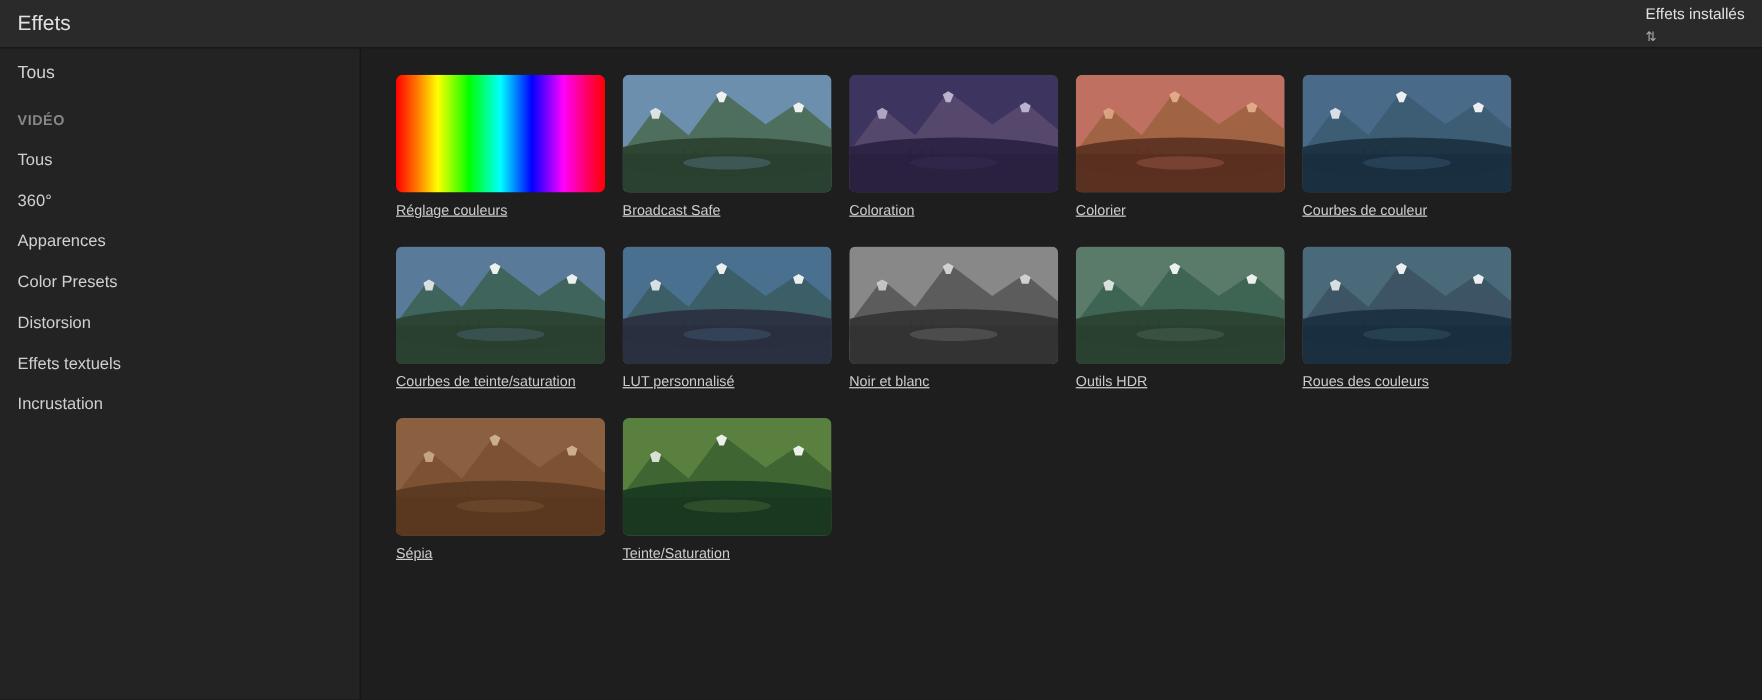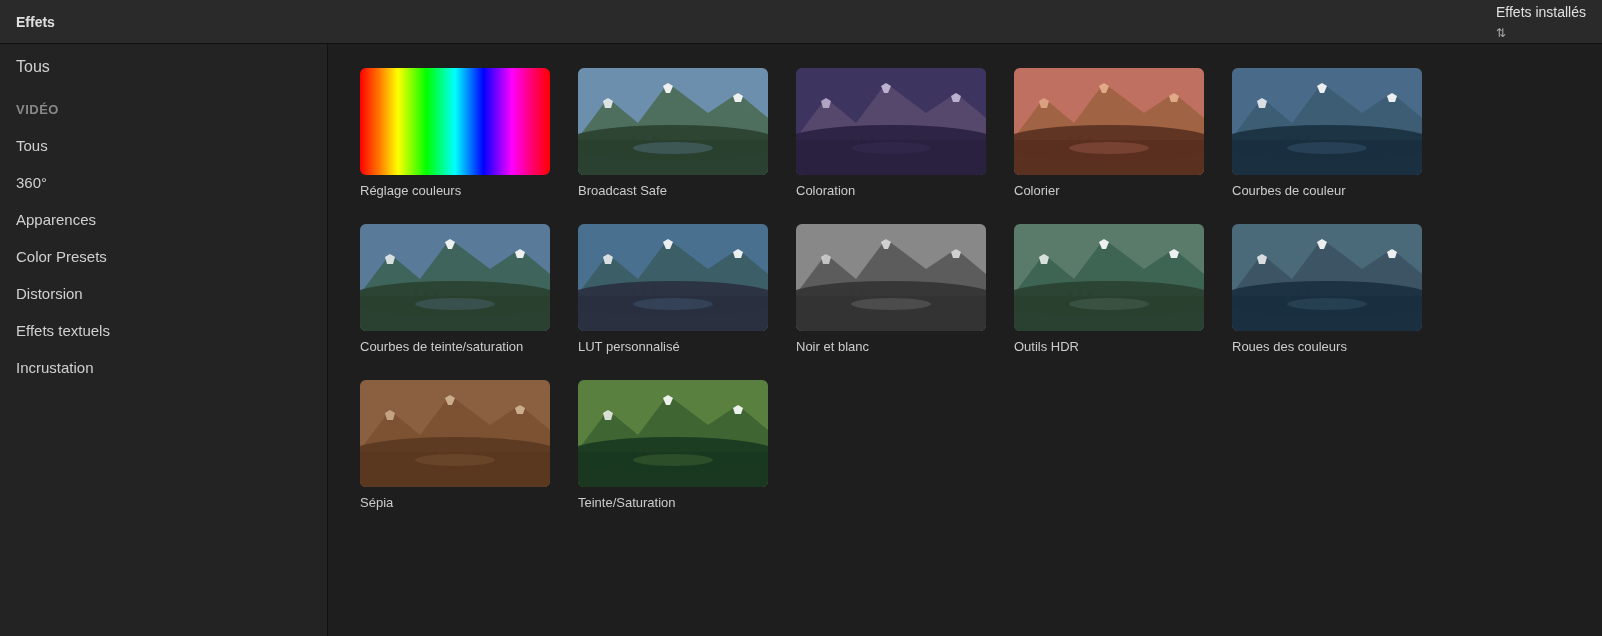--- a/index.html
+++ b/index.html
@@ -19,22 +19,22 @@
       display: flex;
       align-items: center;
       justify-content: space-between;
       background: #2a2a2a;
       border-bottom: 1px solid #111;
       height: 44px;
       padding: 0 16px;
       flex-shrink: 0;
     }
     .top-bar-title {
-      font-size: 14px;
-      font-weight: 700;
+      font-size: 19px;
+      font-weight: 400;
       color: #e0e0e0;
     }
     .top-bar-right {
       display: flex;
       align-items: flex-start;
       gap: 6px;
       font-size: 14px;
       color: #e0e0e0;
       flex-direction: column;
     }
@@ -88,21 +88,22 @@
     .content {
       flex: 1;
       background: #1e1e1e;
       overflow-y: auto;
       padding: 24px 32px;
     }
 
     .effects-grid {
       display: grid;
       grid-template-columns: repeat(5, 190px);
-      gap: 24px 28px;
+      gap: 24px 16px;
+      text-decoration: underline;
     }
 
     .effect-item {
       display: flex;
       flex-direction: column;
       align-items: flex-start;
       cursor: pointer;
     }
 
     .effect-thumb {

